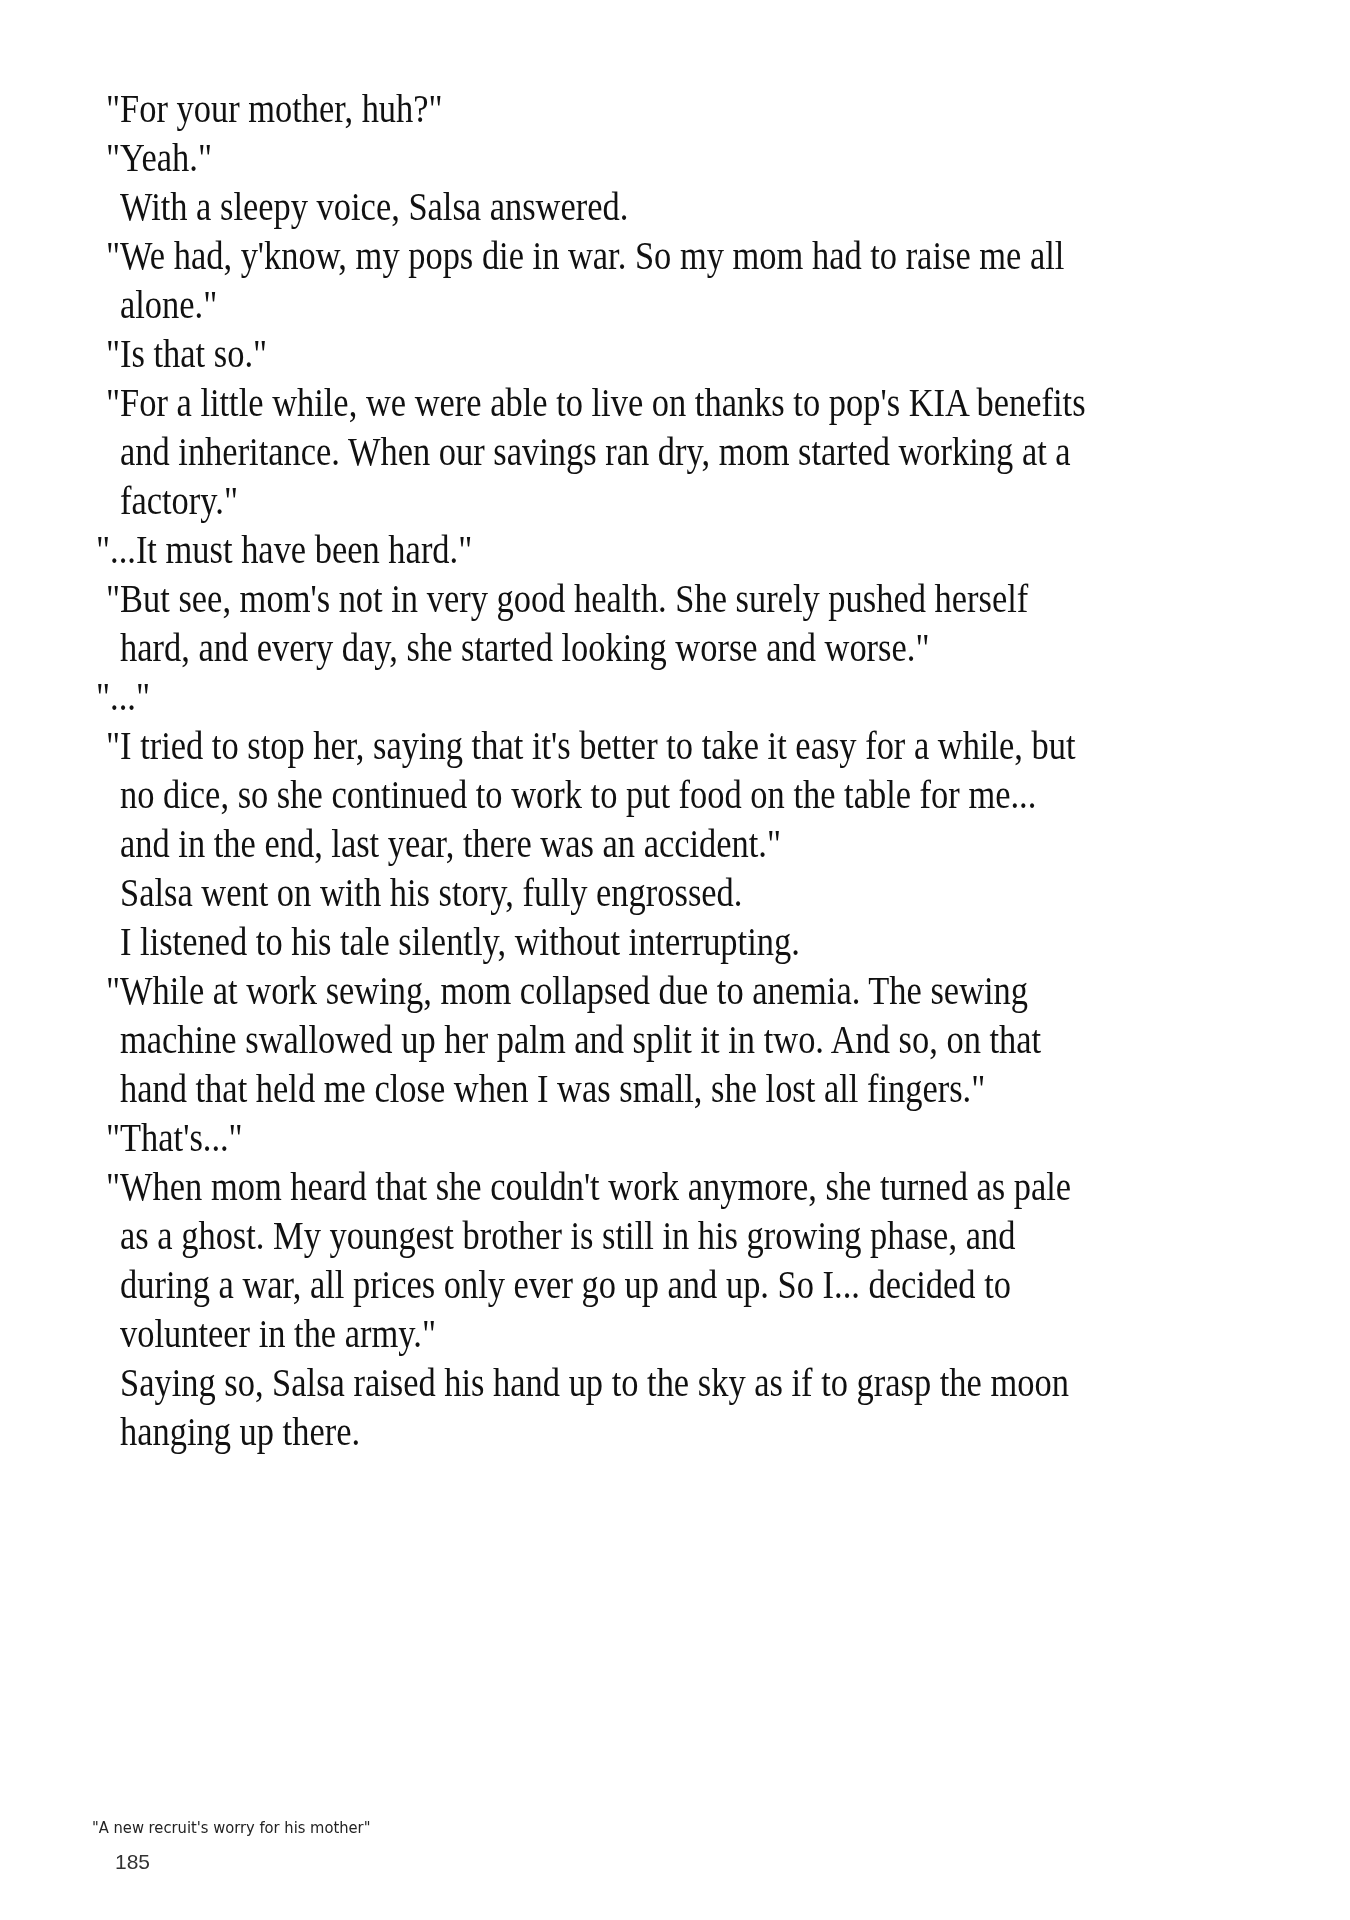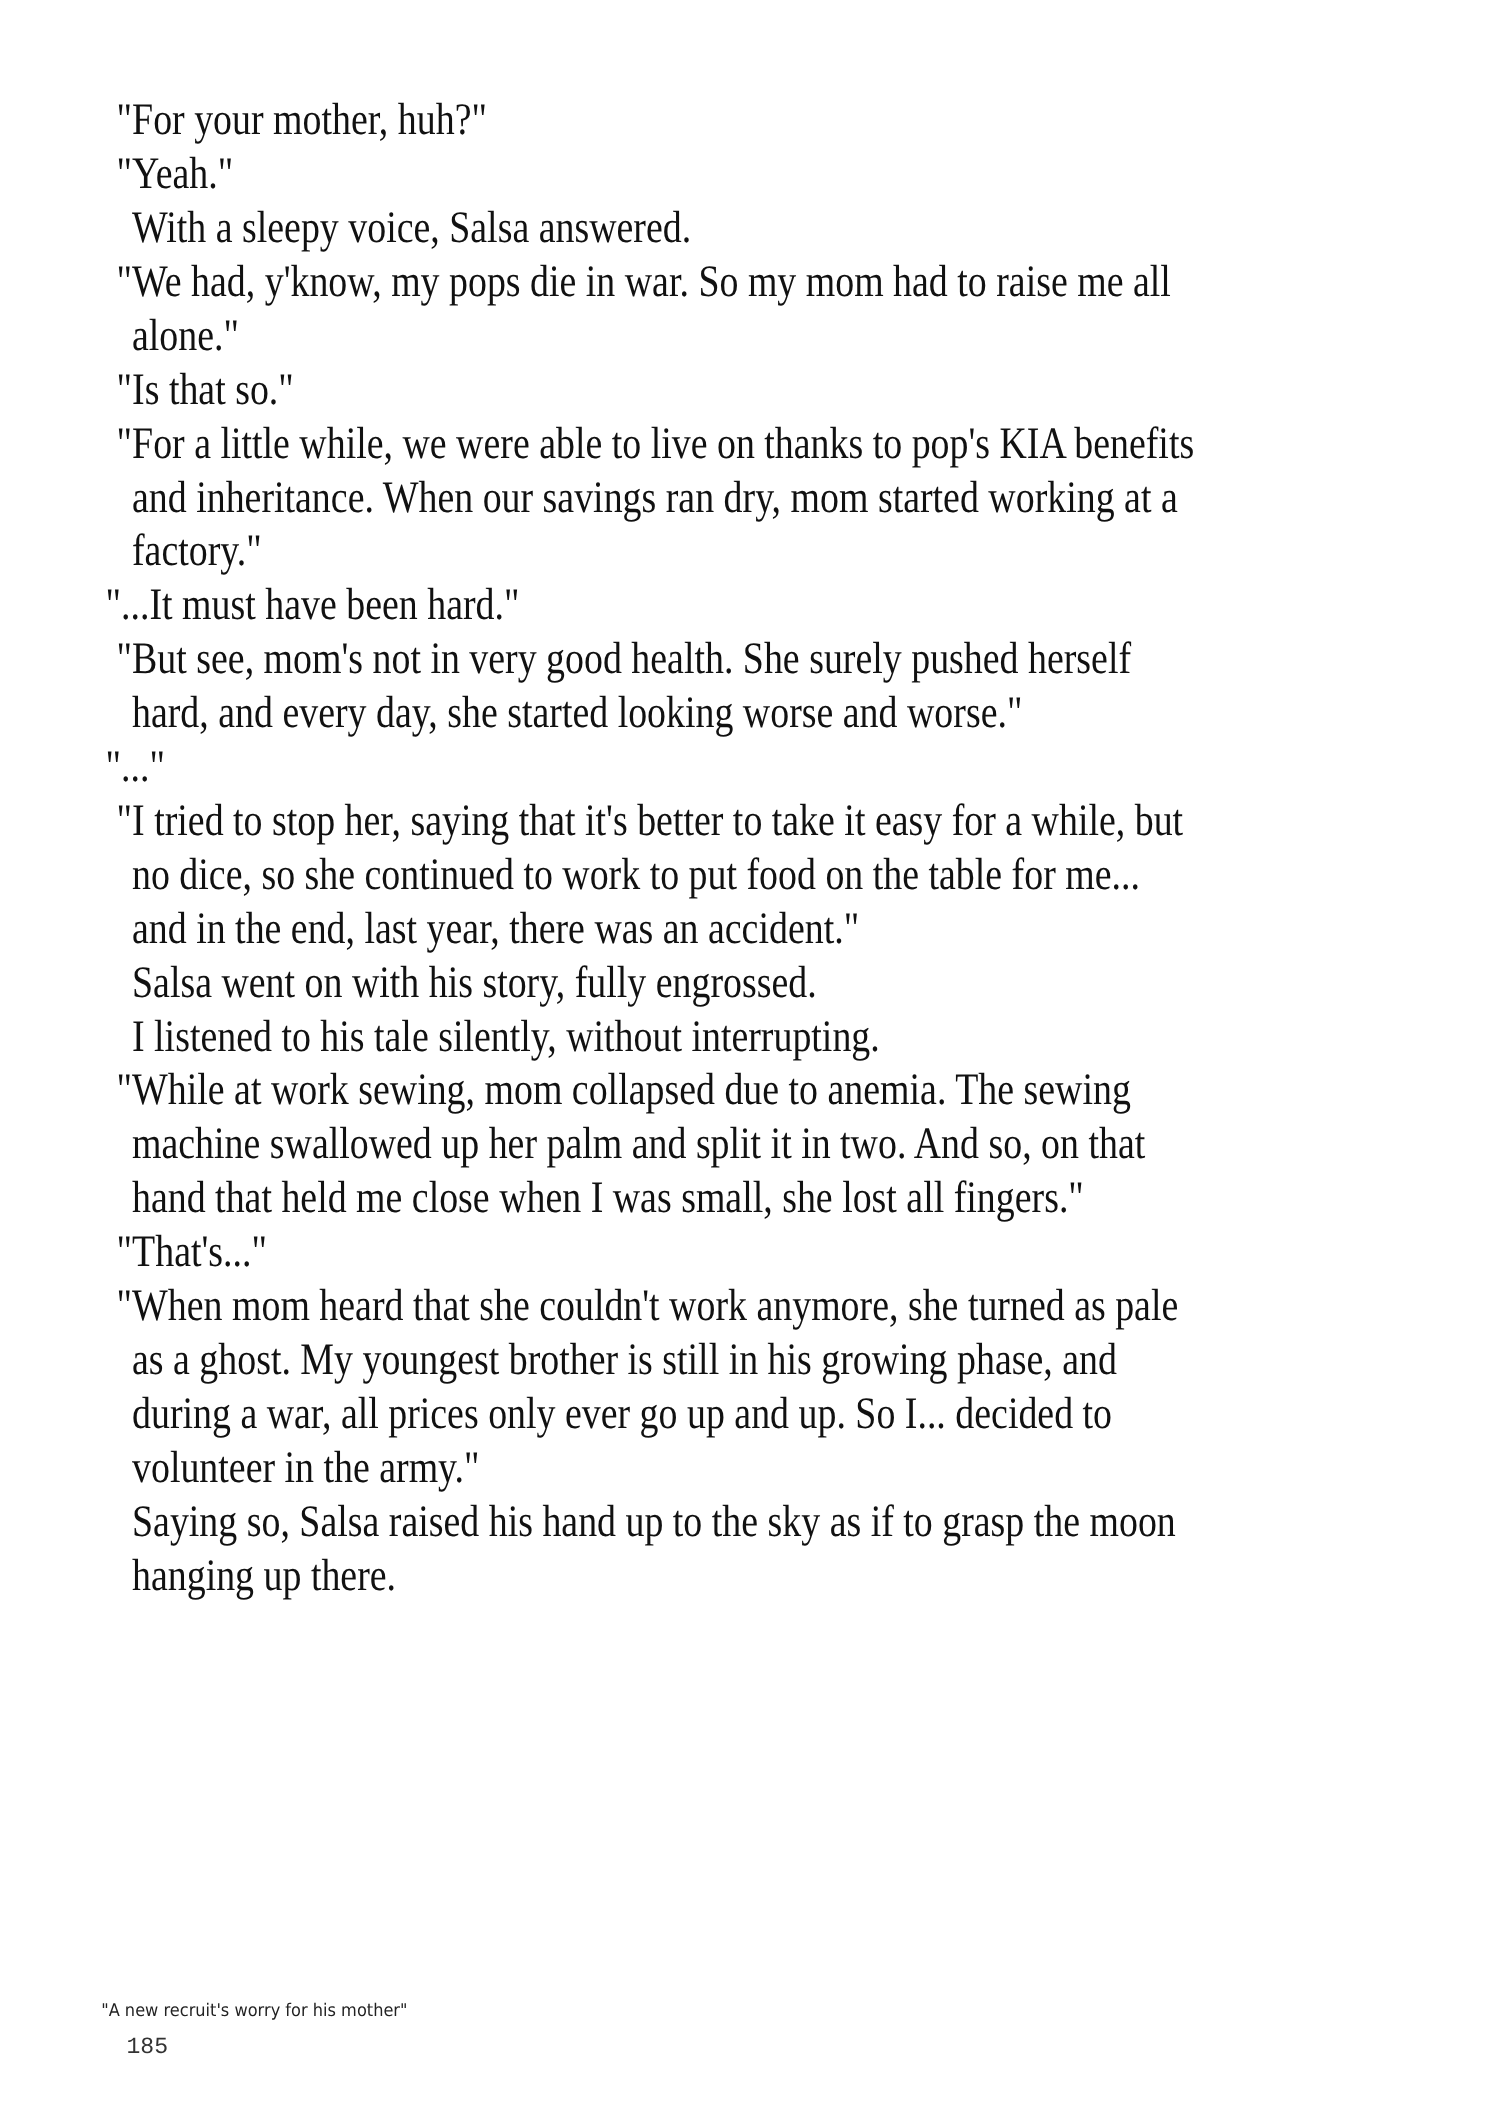--- a/index.html
+++ b/index.html
@@ -18,21 +18,21 @@
   .q  { left: 106px; }   
   .qn { left: 96px;  }   
   .c  { left: 120px; }   
   .footer-title {
     position: absolute; left: 92px; top: 1818px;
     font-family: "DejaVu Sans", sans-serif; font-size: 16px; color: #222222;
     transform-origin: 0 0; transform: scaleX(0.92); white-space: nowrap;
   }
   .page-number {
     position: absolute; left: 115px; top: 1850px;
-    font-family: Liberation Mono, monospace; font-size: 21px; color: #333333;
+    font-family: Liberation Sans, sans-serif; font-size: 21px; color: #333333;
   }
 </style>
 </head>
 <body>
 
 <div class="page">
   <div class="line q" style="top:84px">"For your mother, huh?"</div>
   <div class="line q" style="top:133px">"Yeah."</div>
   <div class="line c" style="top:182px">With a sleepy voice, Salsa answered.</div>
   <div class="line q" style="top:231px">"We had, y'know, my pops die in war. So my mom had to raise me all</div>

